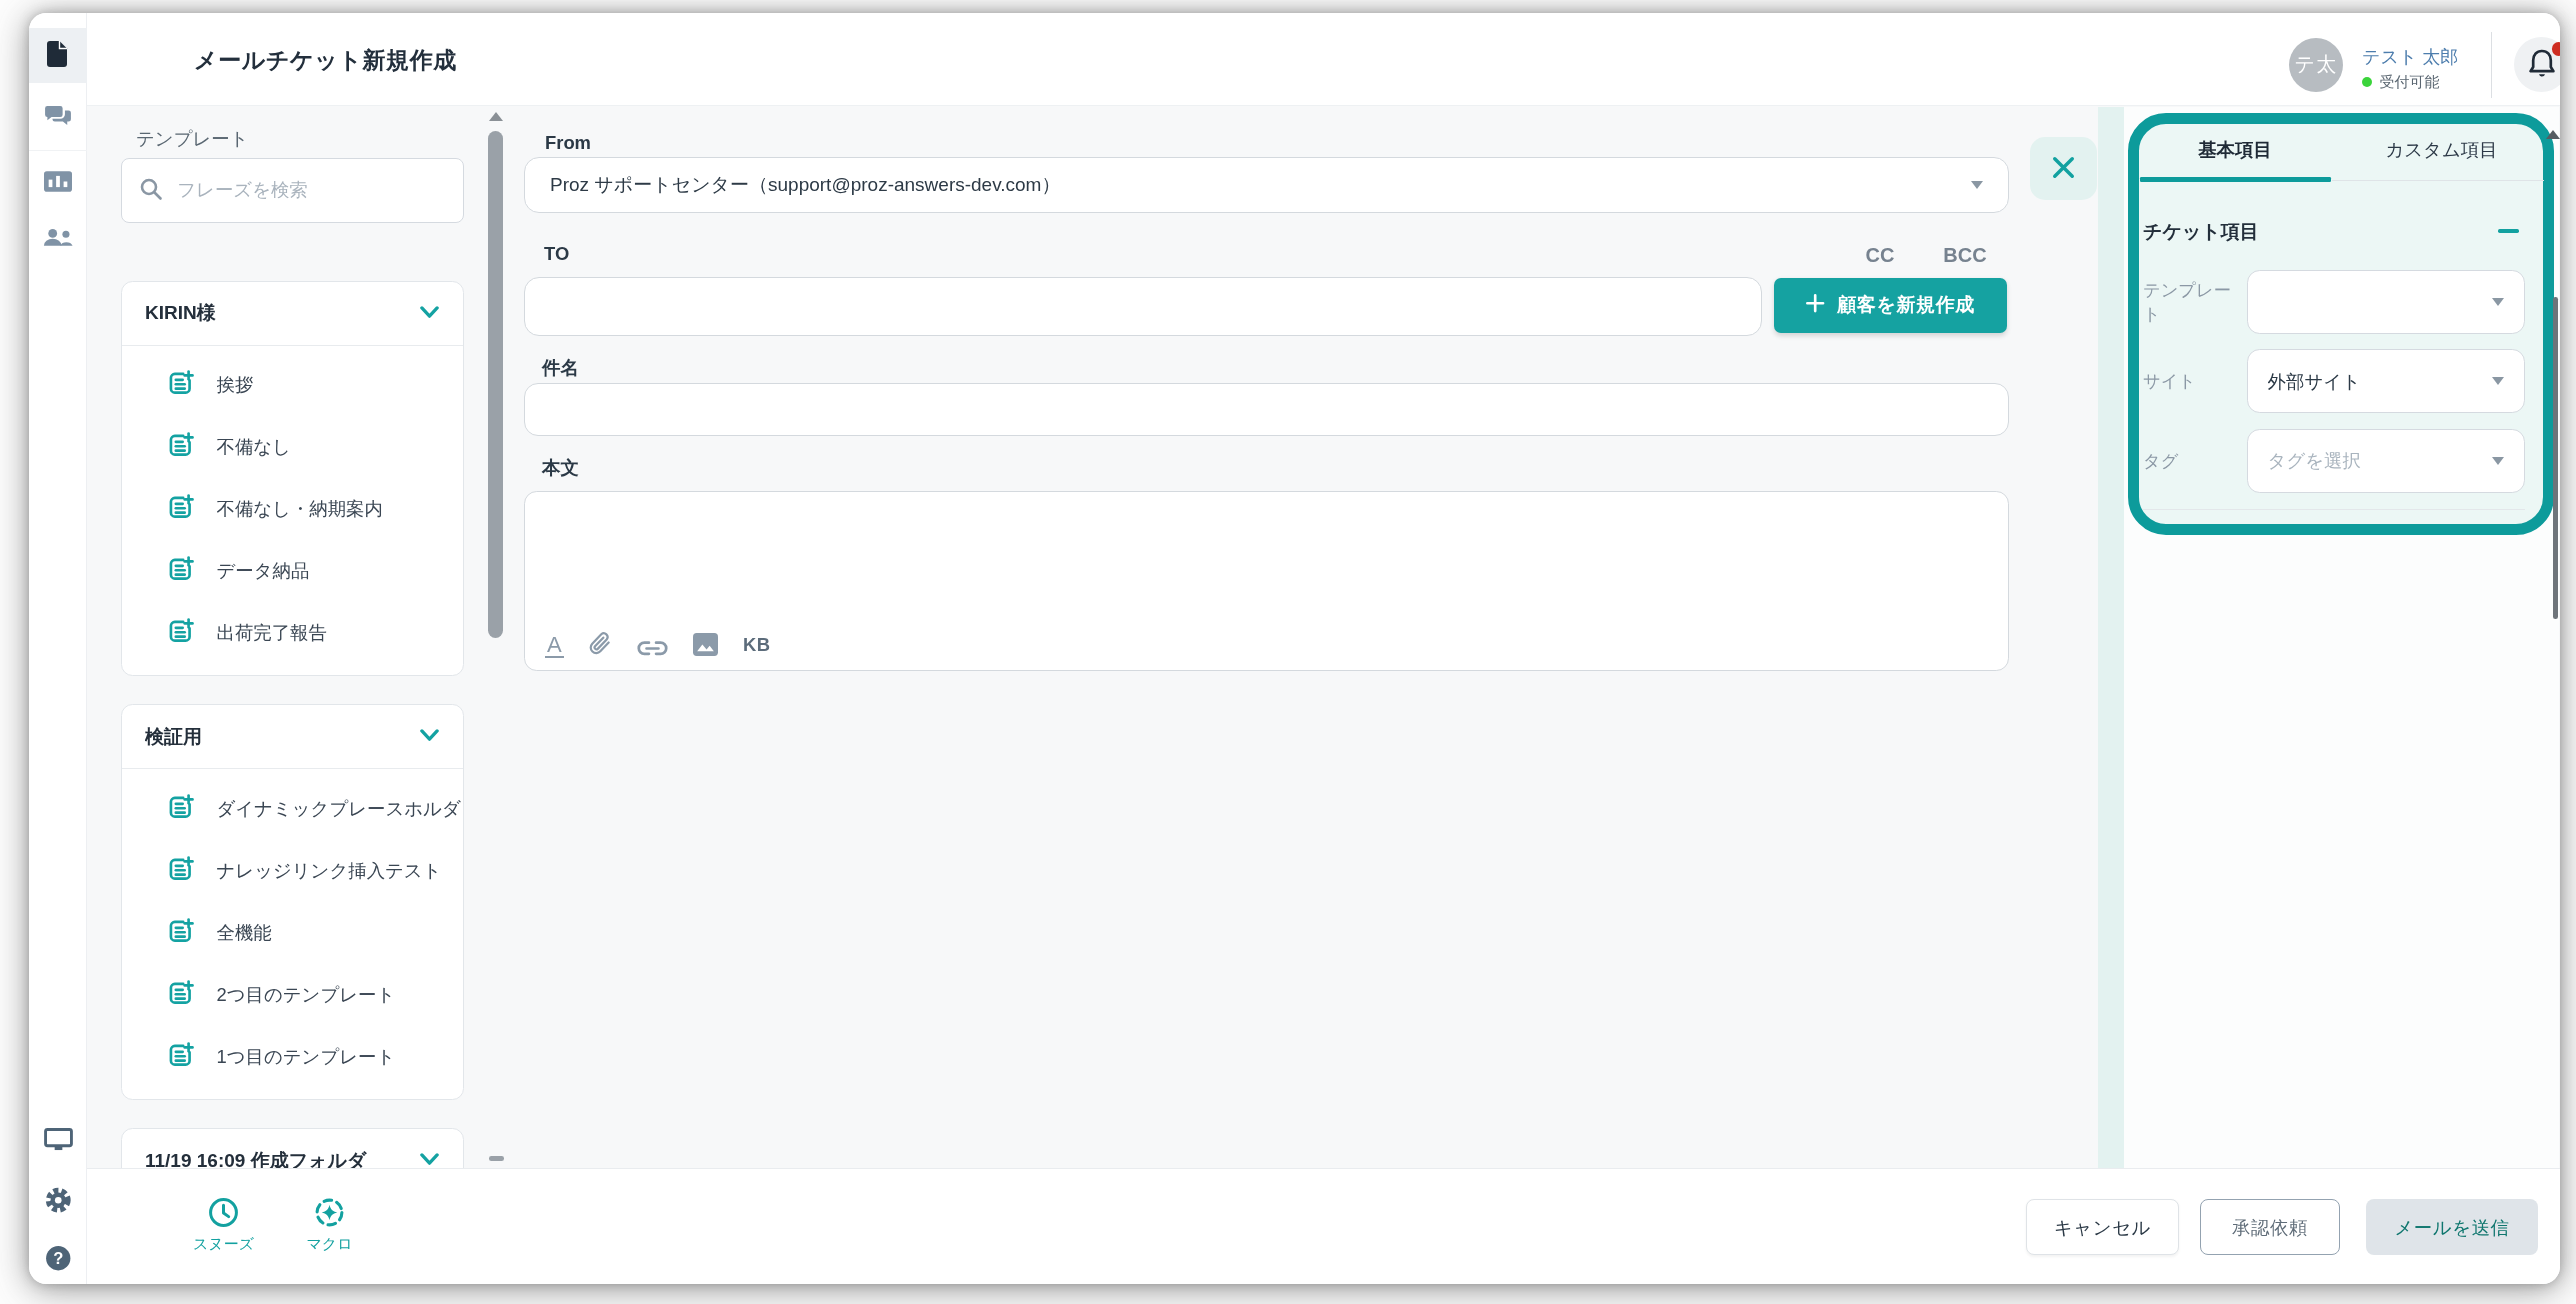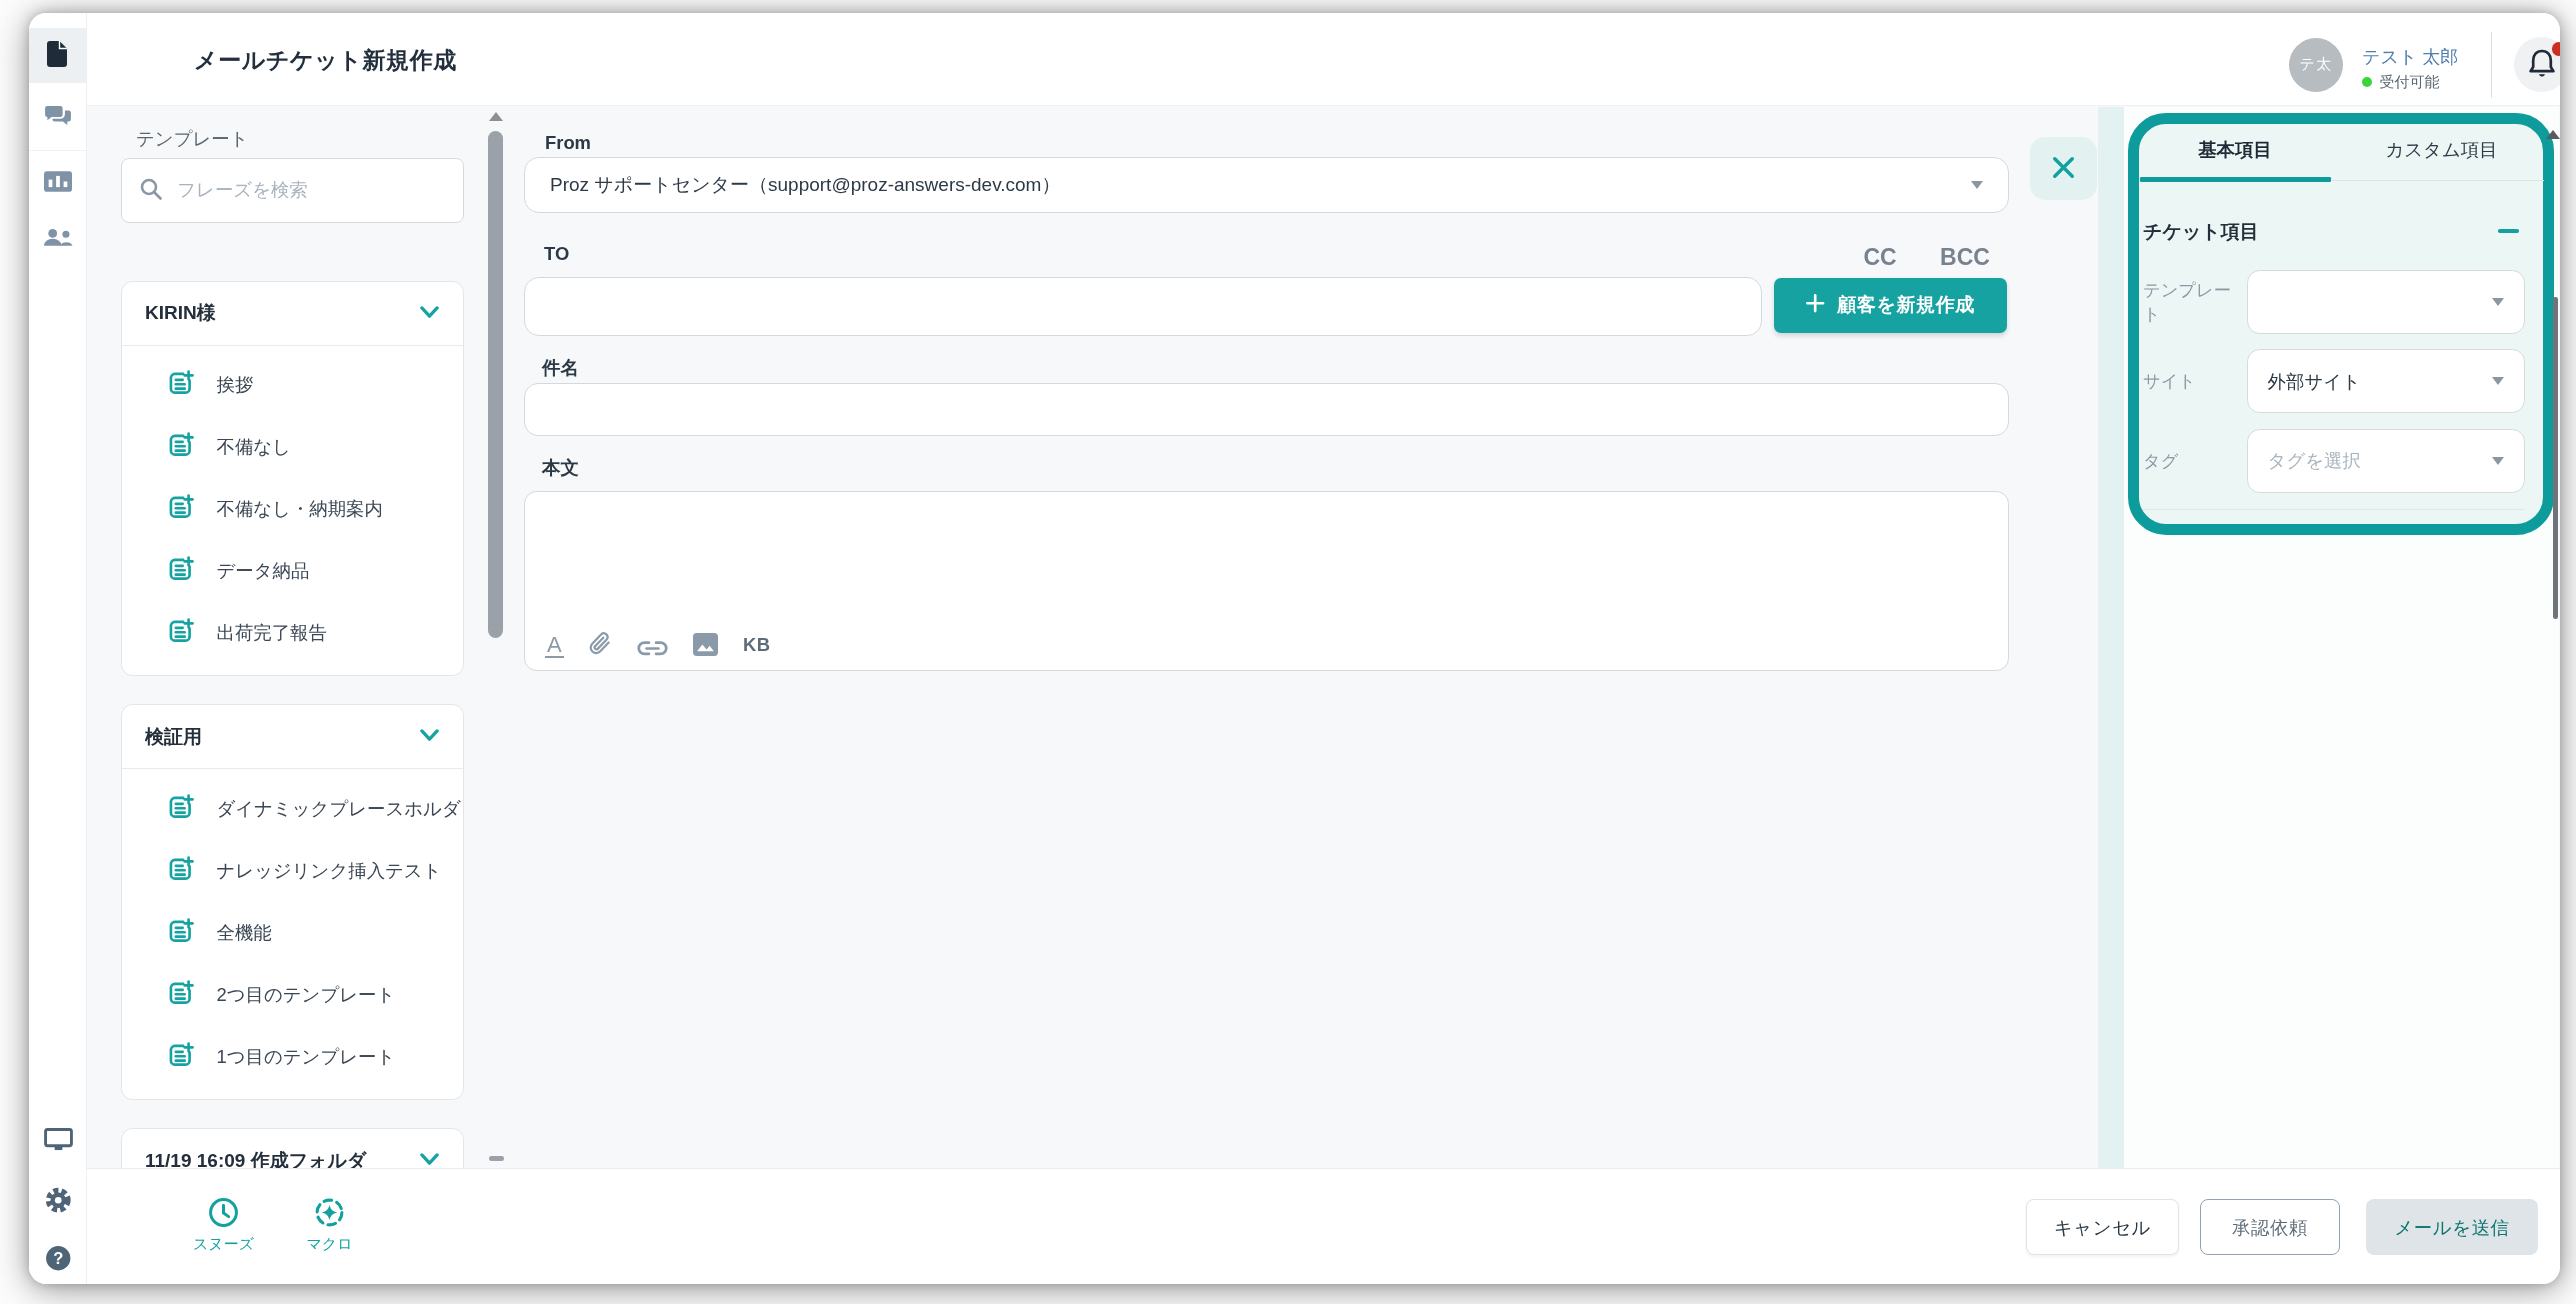--- a/index.html
+++ b/index.html
@@ -11,21 +11,21 @@
   
   .sidebar { position:absolute; left:0; top:0; width:58px; height:100%; background:#ffffff; border-right:0.6px solid #edeff2; z-index:30; }
   .side-item { position:absolute; left:0; width:58px; display:flex; align-items:center; justify-content:center; cursor:pointer; }
   .side-active { position:absolute; left:0; top:15px; width:58px; height:55px; background:#edf0f3; }
   .side-sep { position:absolute; left:0; width:58px; height:0.6px; background:#f0f2f4; }
 
   
   .header { position:absolute; left:58px; top:0; right:0; height:93px; background:#ffffff; border-bottom:0.6px solid #eef1f3; z-index:20; }
   .page-title { position:absolute; left:107px; top:32px; font-size:23px; font-weight:700; color:#232f3c; letter-spacing:0.6px; }
   .avatar { position:absolute; left:2202px; top:25px; width:54px; height:54px; border-radius:50%; background:#b7bcc1; color:#ffffff;
-            display:flex; align-items:center; justify-content:center; font-size:15px; letter-spacing:1.2px; }
+            display:flex; align-items:center; justify-content:center; font-size:20px; letter-spacing:1.2px; }
   .user-name { position:absolute; left:2275px; top:32px; font-size:18px; color:#4d7dad; }
   .user-status { position:absolute; left:2275px; top:60px; display:flex; align-items:center; gap:7px; }
   .status-dot { width:10.4px; height:10.4px; border-radius:50%; background:#3bd43b; }
   .status-text { font-size:15px; color:#5a6671; }
   .head-divider { position:absolute; left:2404px; top:19.6px; width:0.6px; height:66px; background:#dcdfe3; }
   .bell-wrap { position:absolute; left:2427px; top:24px; width:55px; height:55px; border-radius:50%; background:#eff1f3;
                display:flex; align-items:center; justify-content:center; cursor:pointer; }
   .bell-dot { position:absolute; left:38px; top:5.8px; width:13.2px; height:13.2px; border-radius:50%; background:#ce2d22; }
 
   
@@ -52,21 +52,21 @@
 
   
   .fld-label { position:absolute; font-size:18.4px; font-weight:700; color:#2b3946; z-index:5; }
   .from-select { position:absolute; left:495px; top:144px; width:1485px; height:56px; background:#ffffff; border:0.6px solid #d4d9de;
                  border-radius:15px; display:flex; align-items:center; padding:0 25px; cursor:pointer; z-index:5; }
   .from-value { font-size:19px; color:#2d3a46; flex:1; white-space:nowrap; overflow:hidden; }
   .caret { width:0; height:0; border-left:6.3px solid transparent; border-right:6.3px solid transparent; border-top:8px solid #8a97a3; }
   .close-box { position:absolute; left:2001px; top:124px; width:67px; height:63px; border-radius:15px; background:#e3f2f0;
                display:flex; align-items:center; justify-content:center; cursor:pointer; z-index:7; }
   .mint-strip { position:absolute; left:2069px; top:94px; width:26px; height:1062px; background:#e3f2f0; z-index:4; }
-  .ccbcc { position:absolute; top:231px; font-size:23px; font-weight:700; color:#76828f; text-align:center; cursor:pointer; z-index:5; }
+  .ccbcc { position:absolute; top:231px; font-size:20px; font-weight:700; color:#76828f; text-align:center; cursor:pointer; z-index:5; }
   .to-input { position:absolute; left:495px; top:264px; width:1238px; height:59px; background:#ffffff; border:0.6px solid #d4d9de;
               border-radius:15px; font-size:19px; color:#2b3946; padding:0 23px; outline:0; z-index:5; font-family:inherit; }
   .create-btn { position:absolute; left:1745px; top:265px; width:233px; height:55px; background:#15a2a1; border:0; border-radius:7px;
                 display:flex; align-items:center; justify-content:center; gap:12.7px; color:#ffffff; cursor:pointer;
                 box-shadow:0 2.9px 5.8px rgba(0,0,0,.14); z-index:5; }
   .create-btn .txt { font-size:19px; font-weight:700; letter-spacing:0.6px; }
   .subject-input { position:absolute; left:495px; top:370px; width:1485px; height:53px; background:#ffffff; border:0.6px solid #d4d9de;
                    border-radius:14px; font-size:19px; color:#2b3946; padding:0 23px; outline:0; z-index:5; font-family:inherit; }
   .body-box { position:absolute; left:495px; top:478px; width:1485px; height:180px; background:#ffffff; border:0.6px solid #d4d9de;
               border-radius:12.7px; z-index:5; }

